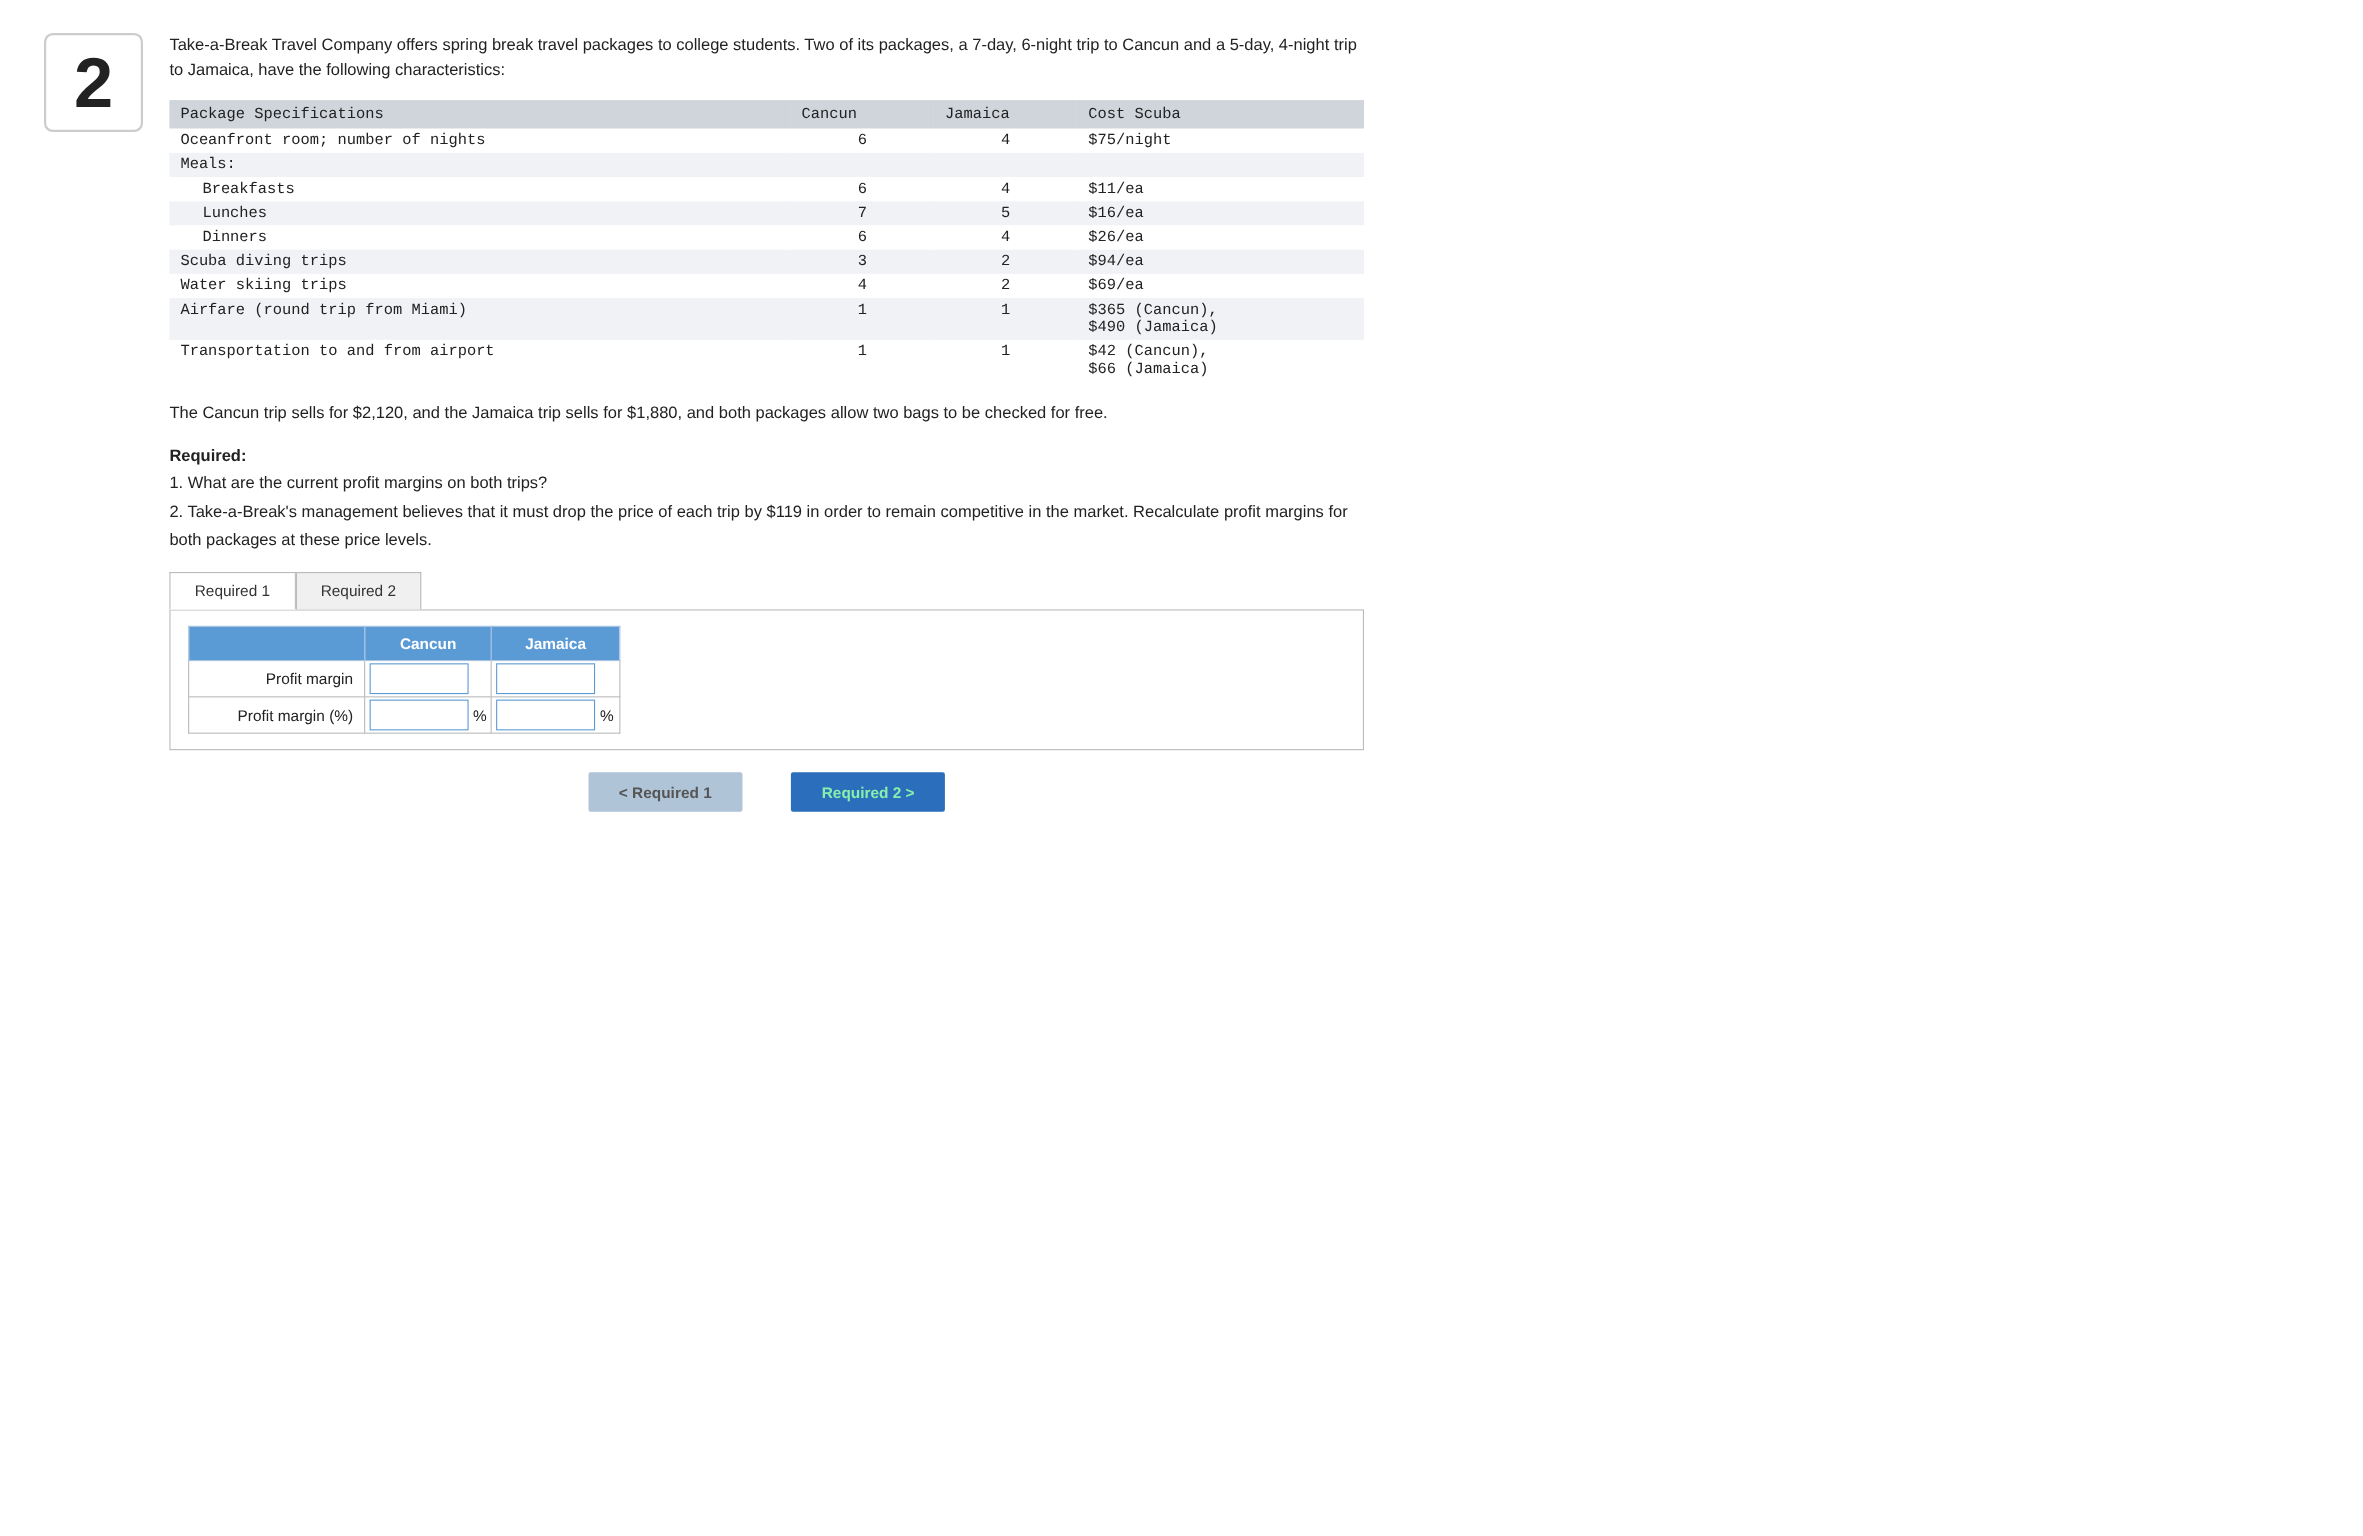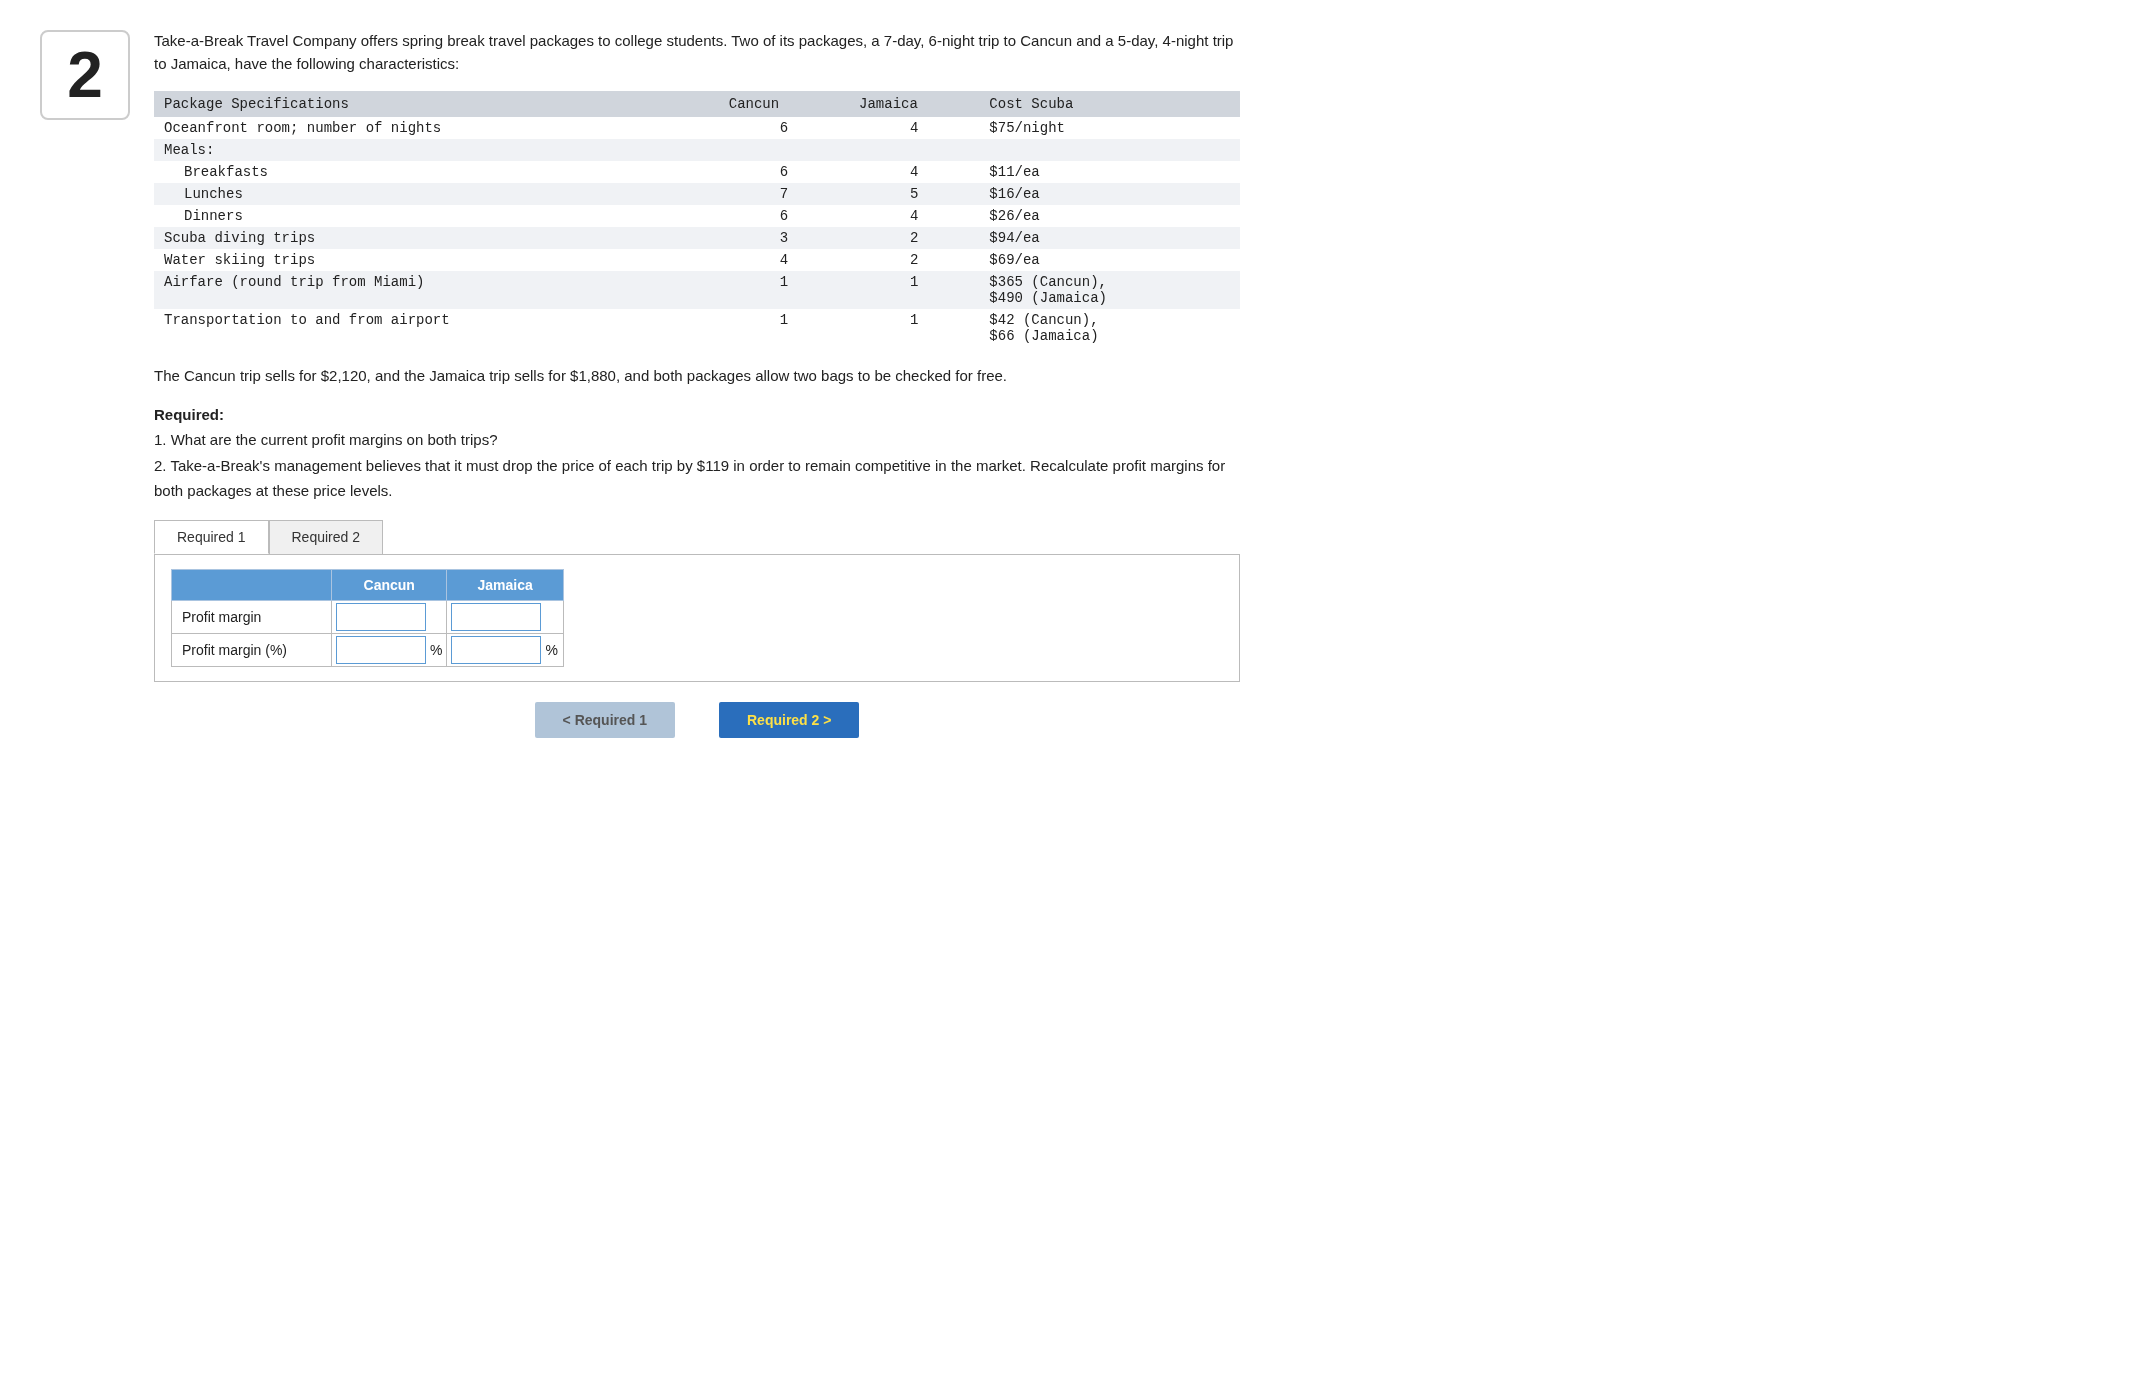--- a/index.html
+++ b/index.html
@@ -149,20 +149,21 @@
     }
     .answer-table td {
       border: 1px solid #bbb;
       padding: 5px 10px;
       font-size: 14px;
     }
     .answer-table td.label-cell {
       background: #fff;
       width: 160px;
       padding: 6px 10px;
+      text-align: right;
     }
     .answer-table td.input-cell {
       padding: 2px 4px;
       background: #fff;
     }
     .answer-input {
       border: 1px solid #5b9bd5;
       width: 90px;
       height: 28px;
       padding: 2px 6px;
@@ -189,21 +190,21 @@
       cursor: pointer;
       border: none;
       border-radius: 2px;
     }
     .nav-btn.prev {
       background: #b0c4d8;
       color: #555;
     }
     .nav-btn.next {
       background: #2a6ebc;
-      color: #fde047;
+      color: #86efac;
       margin-left: 36px;
     }
   </style>
 </head>
 <body>
 
 <div class="question-wrapper">
 
   <div class="question-number">2</div>
 

